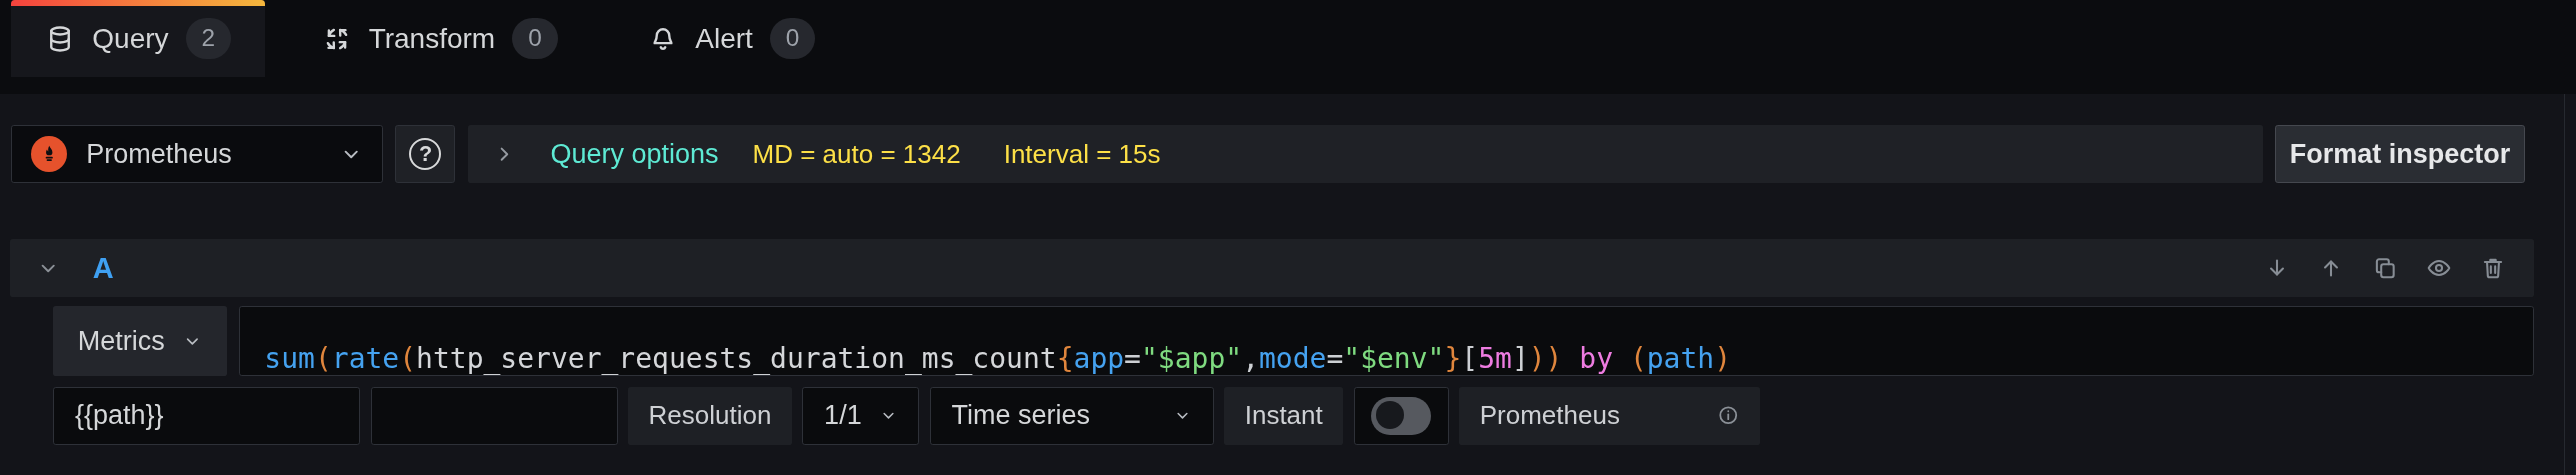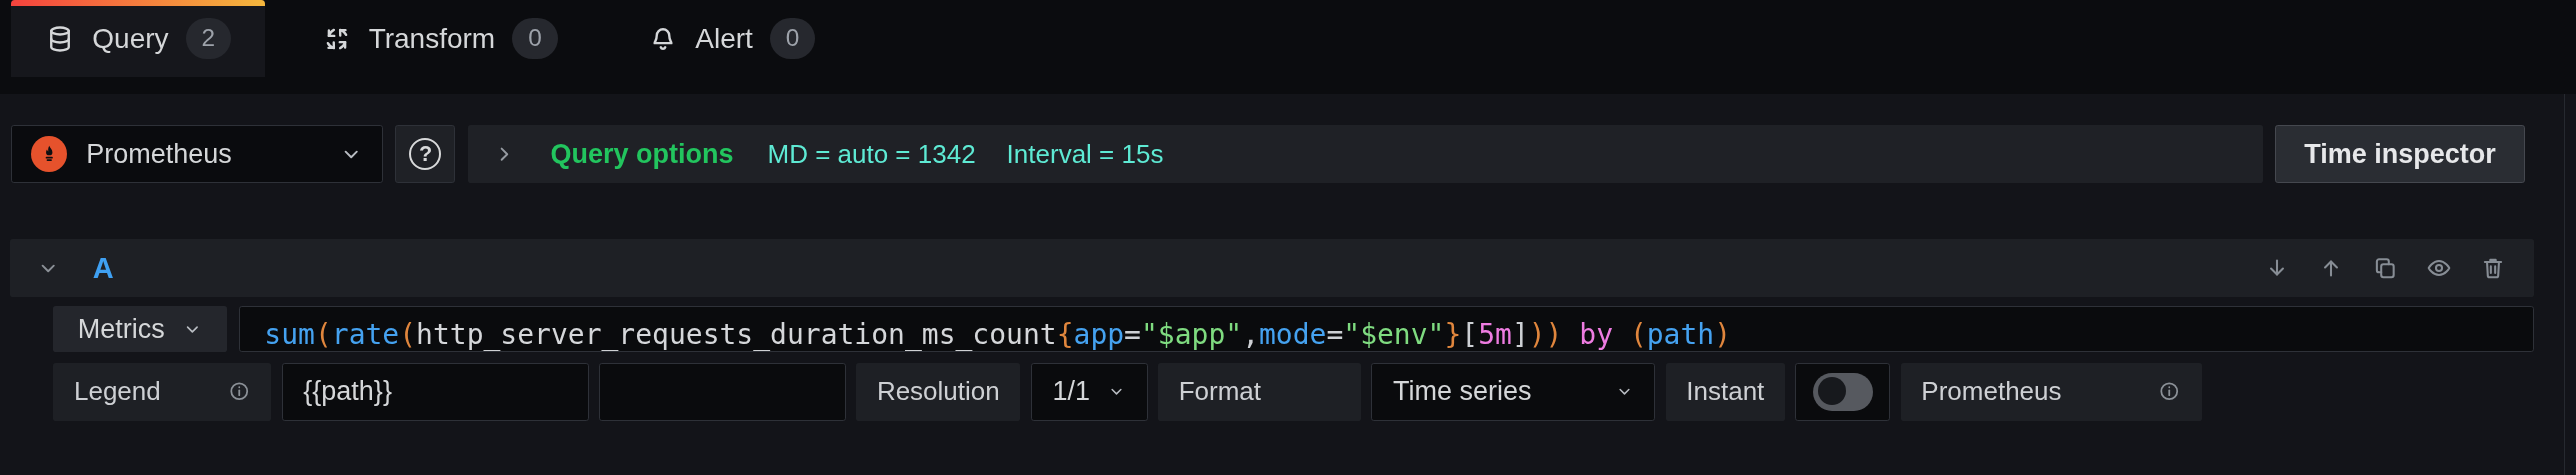--- a/index.html
+++ b/index.html
@@ -101,22 +101,22 @@
     background: #1f2126;
     border-radius: 2.8px;
     display: flex;
     align-items: center;
     padding: 0 24.4px;
     gap: 34px;
     cursor: pointer;
     min-width: 0;
   }
   .qo-chev { color: #959aa1; }
-  .qo-label { color: #22c55e; font-weight: 700; font-size: 27px; }
-  .qo-stats { display: flex; gap: 31px; color: #5eead4; font-size: 26px; white-space: nowrap; overflow: hidden; }
+  .qo-label { color: #5eead4; font-weight: 400; font-size: 27px; }
+  .qo-stats { display: flex; gap: 43px; color: #fde047; font-size: 26px; white-space: nowrap; overflow: hidden; }
   .inspector-btn {
     width: 250px;
     background: #2a2d33;
     border: 0.9px solid #45484f;
     border-radius: 2.8px;
     display: flex; align-items: center; justify-content: center;
     font-size: 27px; font-weight: 600; color: #e7e8ea;
     cursor: pointer;
     flex: none;
   }
@@ -131,21 +131,21 @@
     align-items: center;
     padding: 0 28px 0 26px;
     cursor: pointer;
   }
   .q-header .collapse-chev { color: #8b9097; }
   .refid { color: #3fa0f2; font-weight: 600; font-size: 29px; margin-left: 32px; }
   .q-header .spacer { flex: 1; }
   .q-actions { display: flex; gap: 28px; color: #878d95; }
   .q-actions .act { cursor: pointer; }
 
-  .q-editor { display: flex; gap: 12.2px; margin: 9.4px 0 0 43px; height: 46px; }
+  .q-editor { display: flex; gap: 12.2px; margin: 9.4px 0 0 43px; height: 70px; }
   .metrics-btn {
     background: #24262c;
     border-radius: 2.8px;
     padding: 0 24.4px;
     display: flex; align-items: center; gap: 17px;
     font-size: 27px; font-weight: 500;
     cursor: pointer;
     flex: none;
   }
   .expr {
@@ -165,20 +165,21 @@
   .q-options { display: flex; gap: 10.3px; margin: 10.3px 0 0 43px; height: 58px; }
   .opt-label {
     background: #1e2025;
     border-radius: 2.8px;
     display: flex; align-items: center;
     padding: 0 20.7px;
     gap: 20.7px;
     color: #ced0d4;
     font-size: 26px; font-weight: 500;
     flex: none;
+    justify-content: flex-end;
   }
   .opt-label.spread { justify-content: space-between; }
   .info-icon { color: #8b9097; }
   .opt-input {
     background: #0a0b0d;
     border: 0.9px solid #2e3138;
     border-radius: 2.8px;
     display: flex; align-items: center;
     padding: 0 20.7px;
     font-size: 27px;
@@ -289,21 +290,21 @@
         </svg>
     </span>
     <span class="qo-label">Query options</span>
     <span class="qo-stats">
       <span>MD = auto = 1342</span>
       <span>Interval = 15s</span>
     </span>
   </div>
 
   <div class="inspector-btn">
-    <span>Time inspector</span>
+    <span>Format inspector</span>
   </div>
 </div>
 
 <div class="query-section">
 
   <div class="q-header">
     <span class="collapse-chev">
       <svg width="24.4" height="24.4" viewBox="0 0 24 24">
           <path d="M6.5 9.5L12 15l5.5-5.5"></path>
         </svg>
@@ -352,53 +353,40 @@
       <span class="chev">
         <svg width="20.7" height="20.7" viewBox="0 0 24 24">
             <path d="M6.5 9.5L12 15l5.5-5.5"></path>
           </svg>
       </span>
     </div>
     <div class="expr"><span style="color: rgb(69, 162, 240);">sum</span><span style="color: rgb(224, 134, 61);">(</span><span style="color: rgb(69, 162, 240);">rate</span><span style="color: rgb(224, 134, 61);">(</span><span style="color: rgb(213, 215, 218);">http_server_requests_duration_ms_count</span><span style="color: rgb(224, 134, 61);">{</span><span style="color: rgb(69, 162, 240);">app</span><span style="color: rgb(205, 208, 212);">=</span><span style="color: rgb(127, 219, 128);">"$app"</span><span style="color: rgb(205, 208, 212);">,</span><span style="color: rgb(69, 162, 240);">mode</span><span style="color: rgb(205, 208, 212);">=</span><span style="color: rgb(127, 219, 128);">"$env"</span><span style="color: rgb(224, 134, 61);">}</span><span style="color: rgb(205, 208, 212);">[</span><span style="color: rgb(238, 124, 225);">5m</span><span style="color: rgb(205, 208, 212);">]</span><span style="color: rgb(224, 134, 61);">))</span><span style="color: rgb(205, 208, 212);"> </span><span style="color: rgb(238, 124, 225);">by</span><span style="color: rgb(205, 208, 212);"> </span><span style="color: rgb(224, 134, 61);">(</span><span style="color: rgb(69, 162, 240);">path</span><span style="color: rgb(224, 134, 61);">)</span></div>
   </div>
 
   <div class="q-options">
-    <div class="opt-label spread" style="width:218px">
-      <span>Legend</span>
-      <span class="info-icon">
-        <svg width="22.5" height="22.5" viewBox="0 0 24 24">
-            <circle cx="12" cy="12" r="8.5"></circle>
-            <path d="M12 11.2v5"></path>
-            <path d="M12 7.6v.2"></path>
-          </svg>
-      </span>
-    </div>
     <div class="opt-input" style="width:307px">
       <span>{{path}}</span>
     </div>
 
     <div class="opt-input" style="width:247px">
       <span></span>
     </div>
 
     <div class="opt-label">
       <span>Resolution</span>
     </div>
     <div class="opt-input opt-select" style="width:117px">
       <span>1/1</span>
       <span class="chev">
         <svg width="19" height="19" viewBox="0 0 24 24">
             <path d="M6.5 9.5L12 15l5.5-5.5"></path>
           </svg>
       </span>
     </div>
 
-    <div class="opt-label" style="width:203px">
-      <span>Format</span>
-    </div>
     <div class="opt-input opt-select" style="width:284px">
       <span>Time series</span>
       <span class="chev">
         <svg width="19" height="19" viewBox="0 0 24 24">
             <path d="M6.5 9.5L12 15l5.5-5.5"></path>
           </svg>
       </span>
     </div>
 
     <div class="opt-label">

